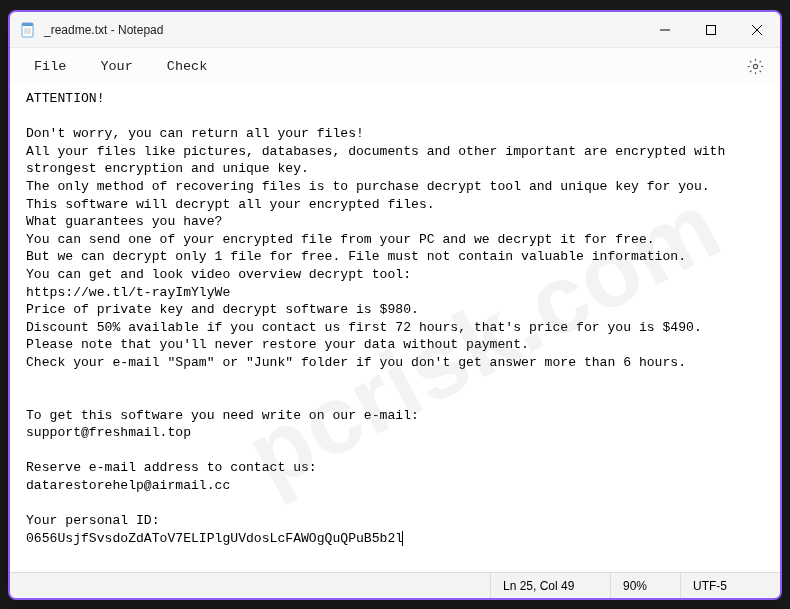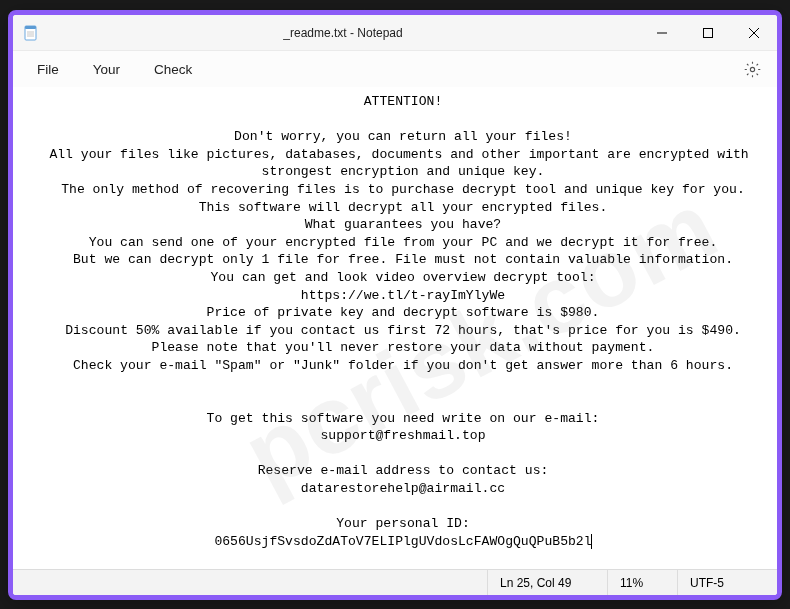--- a/index.html
+++ b/index.html
@@ -11,27 +11,26 @@
     overflow: hidden;
     position: relative;
   }
   .window {
     position: absolute;
     left: 8px;
     top: 10px;
     width: 774px;
     height: 590px;
     background: #ffffff;
-    border: 5px solid #8b5cf6;
+    border: 2px solid #8b5cf6;
     border-radius: 8px;
     display: flex;
     flex-direction: column;
     overflow: hidden;
     box-shadow: 0 4px 20px rgba(0,0,0,0.3);
-    text-align: center;
   }
   .titlebar {
     height: 36px;
     display: flex;
     align-items: center;
     padding-left: 10px;
     background: #f6f6f6;
     border-bottom: 1px solid #eaeaea;
   }
   .title-icon {
@@ -59,20 +58,21 @@
     justify-content: center;
     cursor: pointer;
   }
   .win-btn svg { display: block; }
   .menubar {
     height: 36px;
     display: flex;
     align-items: center;
     padding: 0 10px;
     background: #fcfcfc;
+    font-family: Liberation Mono, monospace;
   }
   .menu-item {
     font-size: 13.5px;
     color: #222;
     padding: 5px 14px;
     margin-right: 6px;
     border-radius: 4px;
     cursor: pointer;
   }
   .menu-spacer { flex: 1; }
@@ -210,19 +210,19 @@
 
 Reserve e-mail address to contact us:
 datarestorehelp@airmail.cc
 
 Your personal ID:
 0656UsjfSvsdoZdAToV7ELIPlgUVdosLcFAWOgQuQPuB5b2l</span><span class="caret"></span></div>
 
   <div class="statusbar">
     <div class="status-spacer"></div>
     <div class="status-cell status-pos">Ln 25, Col 49</div>
-    <div class="status-cell">11%</div>
+    <div class="status-cell">90%</div>
     <div class="status-cell status-utf">UTF-5</div>
   </div>
 
   <div class="watermark">pcrisk.com</div>
 
 </div>
 
 </body></html>

